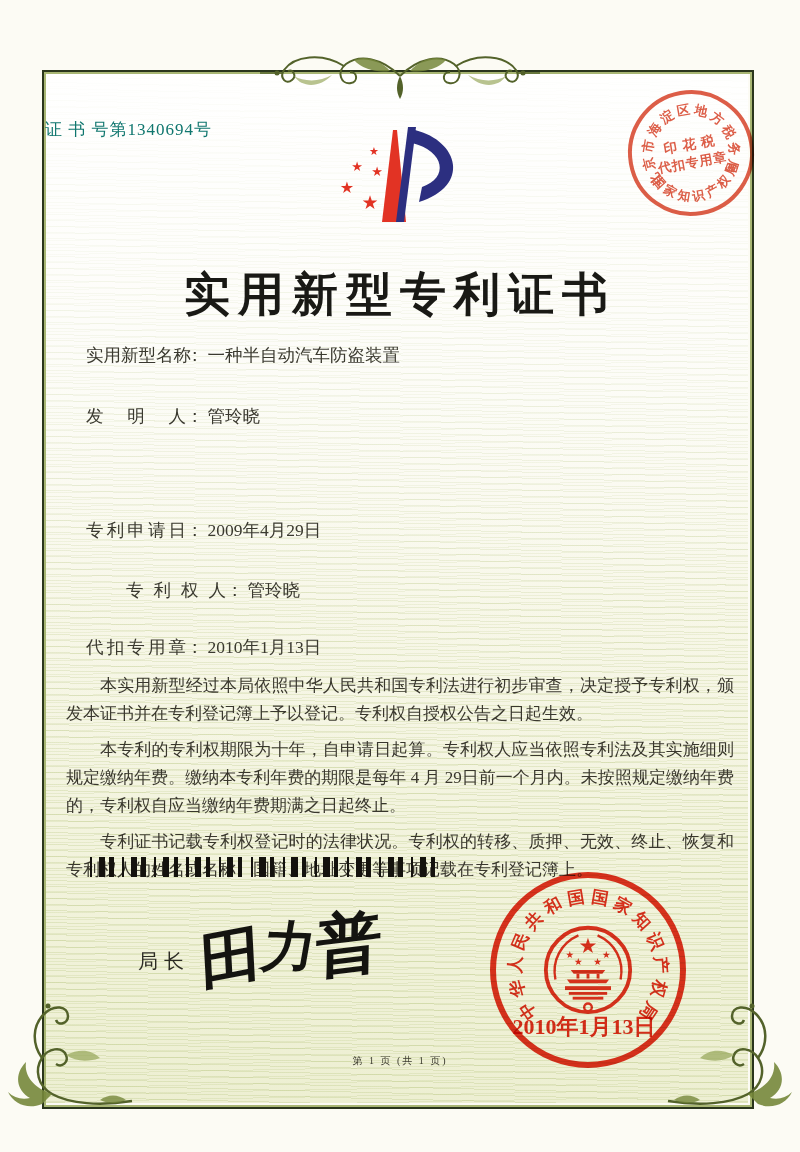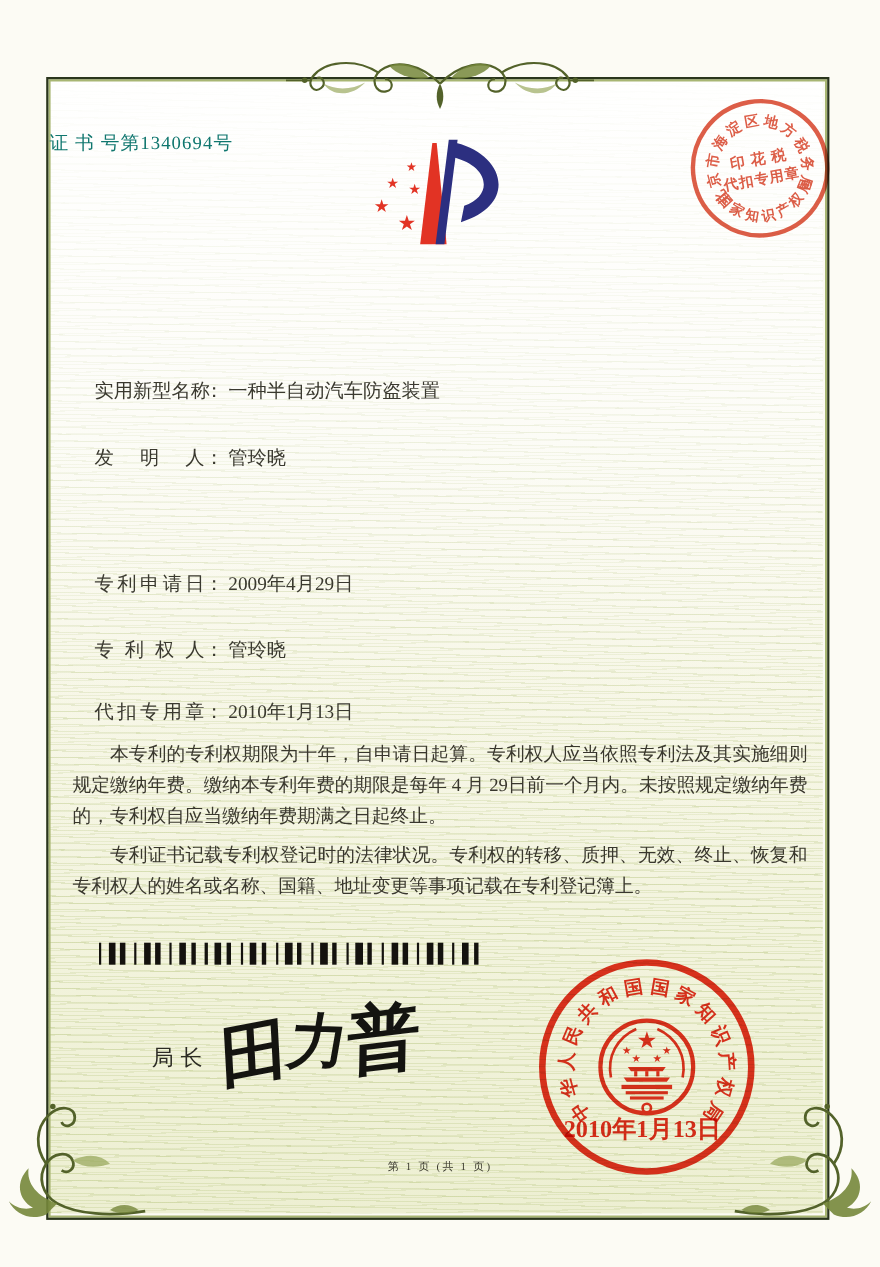--- a/index.html
+++ b/index.html
@@ -25,21 +25,21 @@
   .title{position:absolute;left:0;top:233px;width:100%;text-align:center;font-size:46px;font-weight:700;
          color:#191915;letter-spacing:8px;z-index:3;}
 
   
   .logo{position:absolute;left:335px;top:124px;width:150px;height:102px;z-index:3;}
 
   
   .field{position:absolute;left:86px;font-size:17.5px;color:#3a392f;z-index:3;white-space:nowrap;}
   .field-label{display:inline-block;width:100px;text-align:justify;text-align-last:justify;}
   .field-sep{display:inline-block;margin-right:4px;}
-  .f0{top:343px;} .f1{top:404px;} .f2{top:461px;} .f3{top:518px;} .f4{top:578px;} .f5{top:635px;}
+  .f0{top:343px;} .f1{top:404px;} .f2{top:461px;} .f3{top:518px;} .f4{top:578px;margin-left:40px;} .f5{top:635px;}
 
   
   .body-text{position:absolute;left:66px;top:672px;width:668px;z-index:3;color:#39372d;
              font-size:17px;line-height:28px;text-align:justify;}
   .body-text p{margin:0 0 8px 0;text-indent:2em;}
 
   
   .barcode{position:absolute;left:90px;top:857px;width:354px;height:20px;z-index:3;display:flex;align-items:stretch;}
   .barcode .bar{height:100%;}
 
@@ -148,38 +148,40 @@
     <path d="M80,6 C124,17 136,62 84,78 L87,63 C114,54 110,27 77,19 Z" style="fill:var(--logo-blue)"></path>
     <g style="fill:var(--logo-red)" font-family="'DejaVu Sans', sans-serif" text-anchor="middle">
       <text x="39" y="31" font-size="11">★</text>
       <text x="22" y="47" font-size="13">★</text>
       <text x="42" y="52" font-size="13">★</text>
       <text x="12" y="69" font-size="16">★</text>
       <text x="35" y="85" font-size="19">★</text>
     </g>
   </svg>
 
+  <h1 class="title">实用新型专利证书</h1>
 
   <div class="field f0">
     <span class="field-label">实用新型名称</span><span class="field-sep">：</span><span>一种半自动汽车防盗装置</span>
   </div>
   <div class="field f1">
     <span class="field-label">发 明 人</span><span class="field-sep">：</span><span>管玲晓</span>
   </div>
   <div class="field f3">
     <span class="field-label">专利申请日</span><span class="field-sep">：</span><span>2009年4月29日</span>
   </div>
   <div class="field f4">
     <span class="field-label">专利权人</span><span class="field-sep">：</span><span>管玲晓</span>
   </div>
   <div class="field f5">
     <span class="field-label">代扣专用章</span><span class="field-sep">：</span><span>2010年1月13日</span>
   </div>
 
   <div class="body-text">
+    <p>本实用新型经过本局依照中华人民共和国专利法进行初步审查，决定授予专利权，颁发本证书并在专利登记簿上予以登记。专利权自授权公告之日起生效。</p>
     <p>本专利的专利权期限为十年，自申请日起算。专利权人应当依照专利法及其实施细则规定缴纳年费。缴纳本专利年费的期限是每年 4 月 29日前一个月内。未按照规定缴纳年费的，专利权自应当缴纳年费期满之日起终止。</p>
     <p>专利证书记载专利权登记时的法律状况。专利权的转移、质押、无效、终止、恢复和专利权人的姓名或名称、国籍、地址变更等事项记载在专利登记簿上。</p>
   </div>
 
   <div class="barcode">
       <div class="bar" style="width: 2.14545px; background: rgb(20, 18, 14);"></div>
       <div class="bar" style="width: 6.43636px; background: transparent;"></div>
       <div class="bar" style="width: 6.43636px; background: rgb(20, 18, 14);"></div>
       <div class="bar" style="width: 4.29091px; background: transparent;"></div>
       <div class="bar" style="width: 4.29091px; background: rgb(20, 18, 14);"></div>

